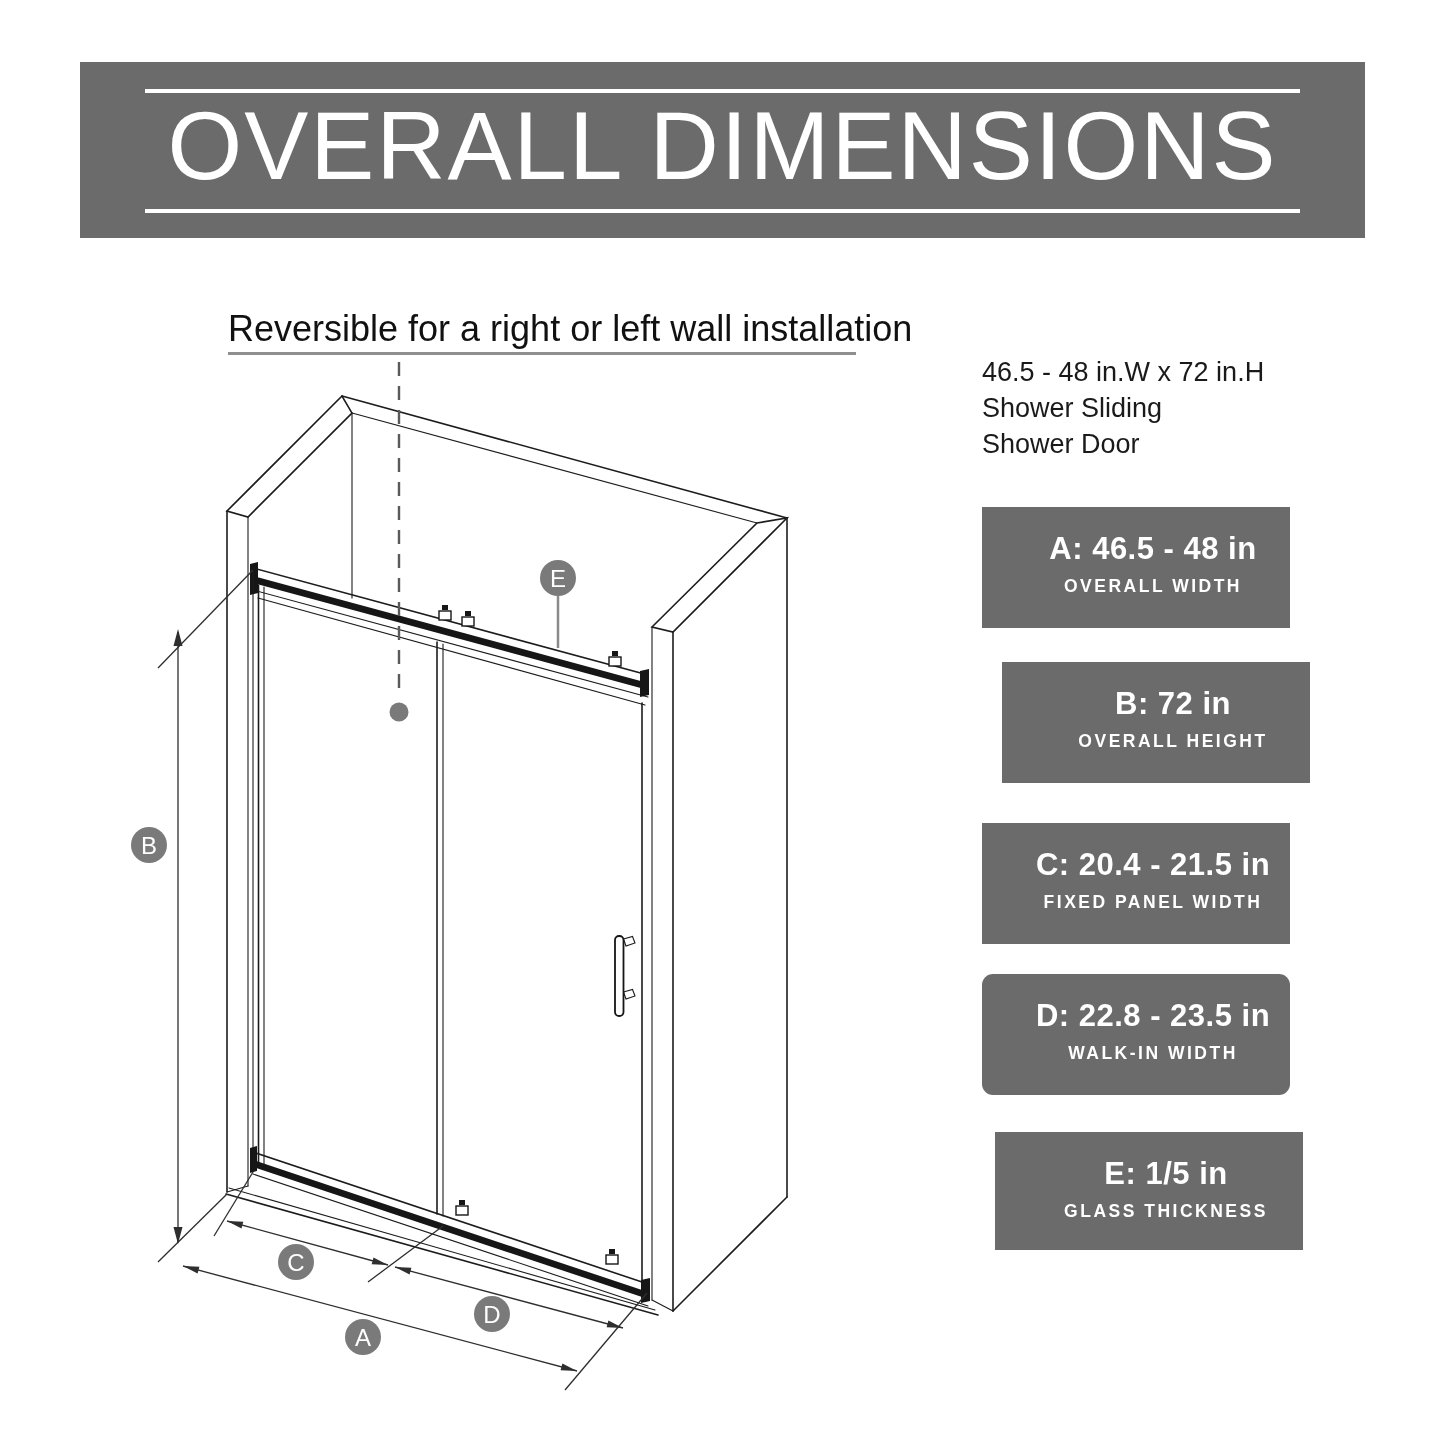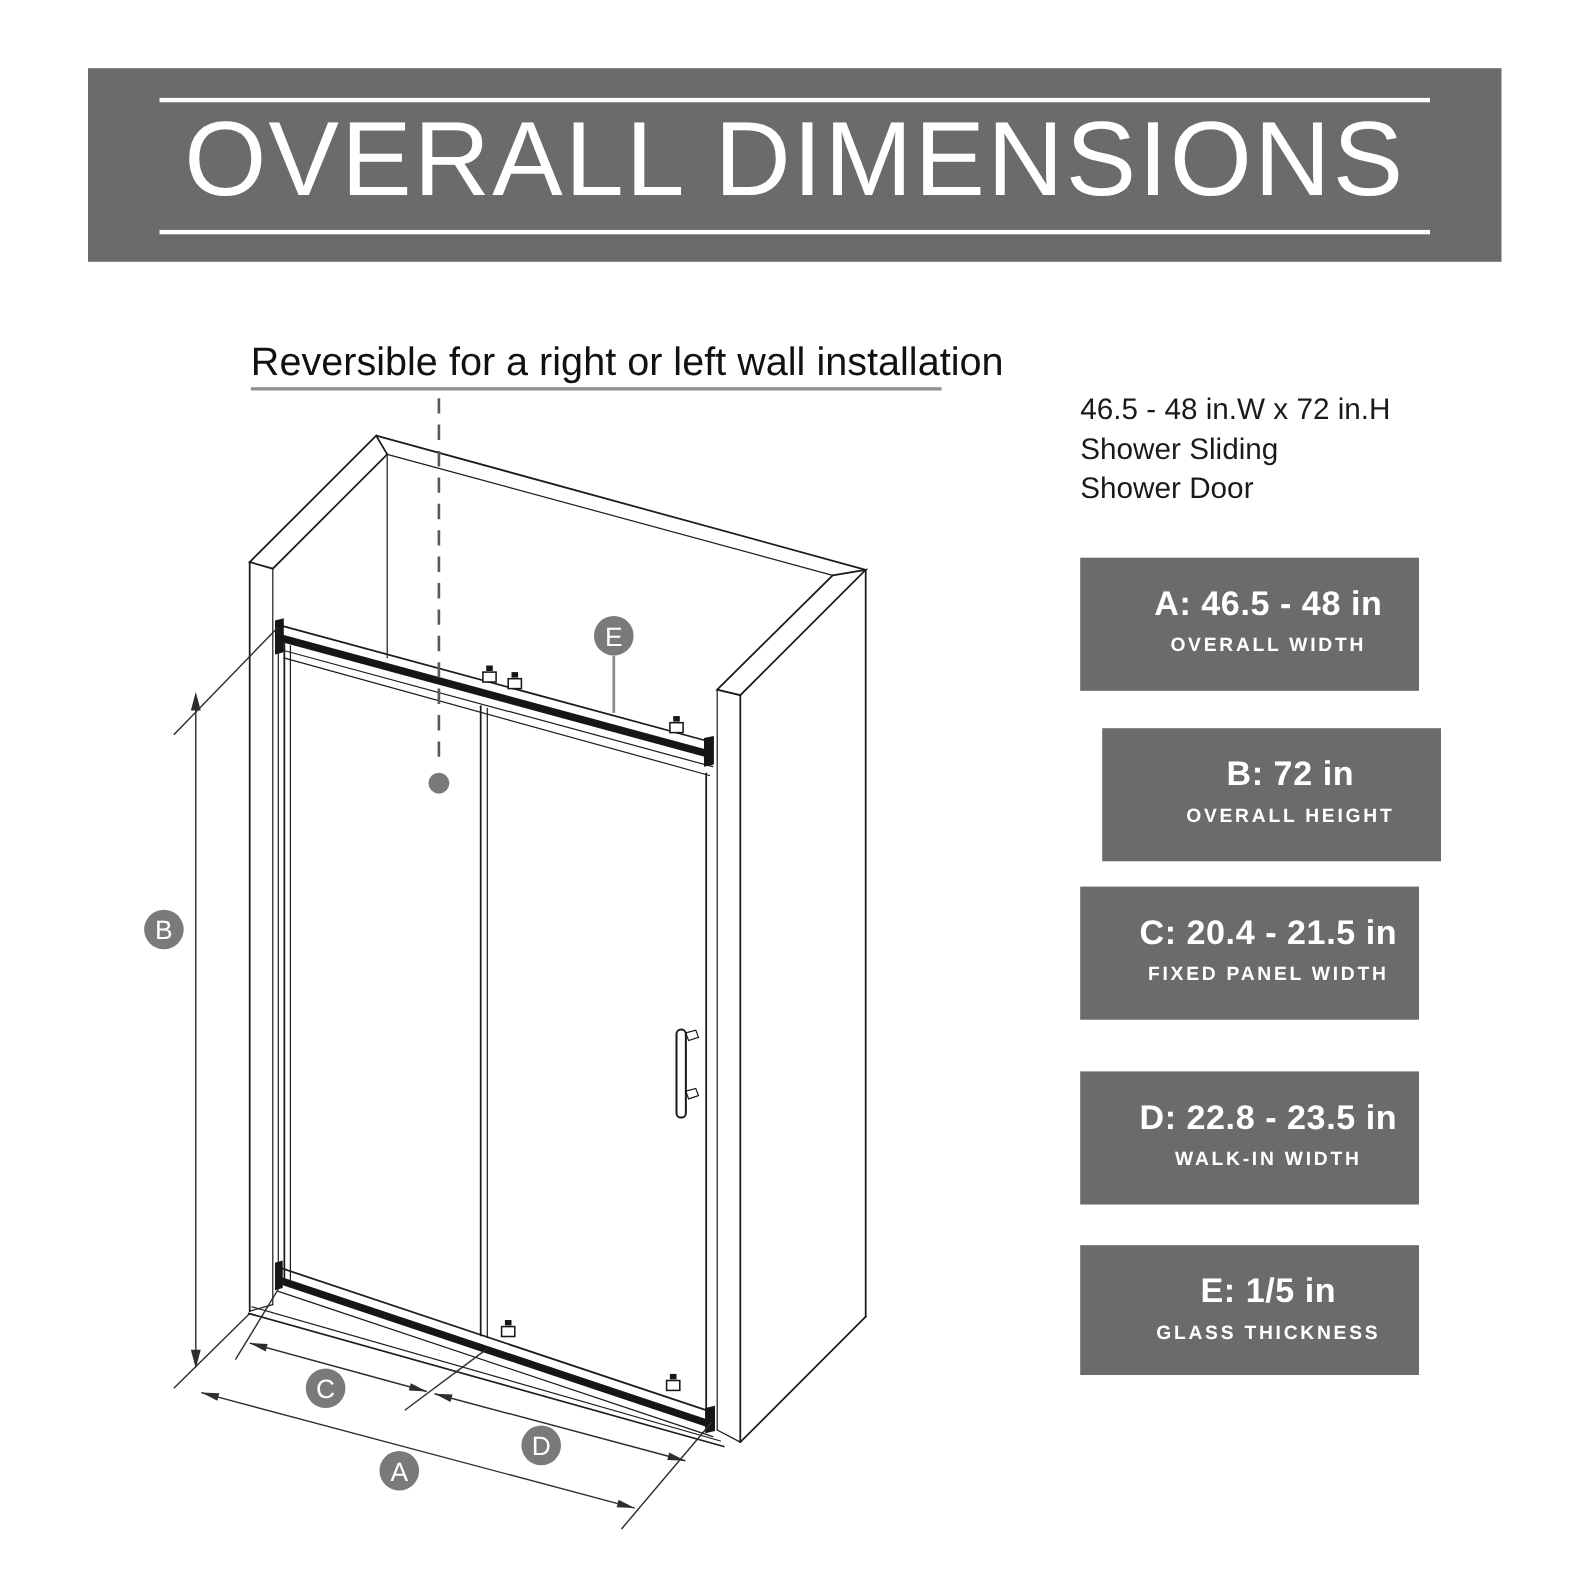--- a/index.html
+++ b/index.html
@@ -14,21 +14,21 @@
         text-align:center;color:#ffffff;font-size:96px;font-weight:400;letter-spacing:2px;white-space:nowrap;}
   
   .note{position:absolute;left:228px;top:308px;width:640px;color:#111;font-size:36px;font-weight:400;white-space:nowrap;}
   .note-underline{position:absolute;left:228px;top:352px;width:628px;height:3px;background:#8f8f8f;}
   
   .product{position:absolute;left:982px;top:310px;color:#1a1a1a;font-size:27px;line-height:36px;margin-top:44px;}
   
   .spec{position:absolute;left:982px;width:308px;height:121px;background:#6b6b6b;color:#fff;box-sizing:border-box;padding:24px 0 0 34px;text-align:center;}
   .spec .val{font-size:31px;font-weight:700;letter-spacing:.5px;}
   .spec .lab{margin-top:9px;font-size:17.5px;font-weight:700;letter-spacing:2.5px;}
-  .spec.a{top:507px;} .spec.b{top:662px;margin-left:20px;} .spec.c{top:806px;} .spec.d{top:974px;} .spec.e{top:1132px;height:118px;}
+  .spec.a{top:507px;} .spec.b{top:662px;margin-left:20px;} .spec.c{top:823px;} .spec.d{top:974px;border-radius:11px;} .spec.e{top:1132px;height:118px;margin-left:13px;}
   
   svg{position:absolute;left:0;top:0;}
   .ln{stroke:#1c1c1c;stroke-width:1.6;fill:none;stroke-linecap:round;}
   .ln.thin{stroke-width:1.1;}
   .dim{stroke:#2e2e2e;stroke-width:1.3;fill:none;}
   .arr{fill:#2e2e2e;stroke:none;}
   .callout-circle{fill:#7a7a7a;stroke:none;}
   .callout-letter{fill:#ffffff;font-family:"Liberation Sans",sans-serif;font-size:24px;text-anchor:middle;}
   .leader{stroke:#8a8a8a;stroke-width:2.5;}
   .dash{stroke:#5a5a5a;stroke-width:2.4;stroke-dasharray:14 10;fill:none;}

